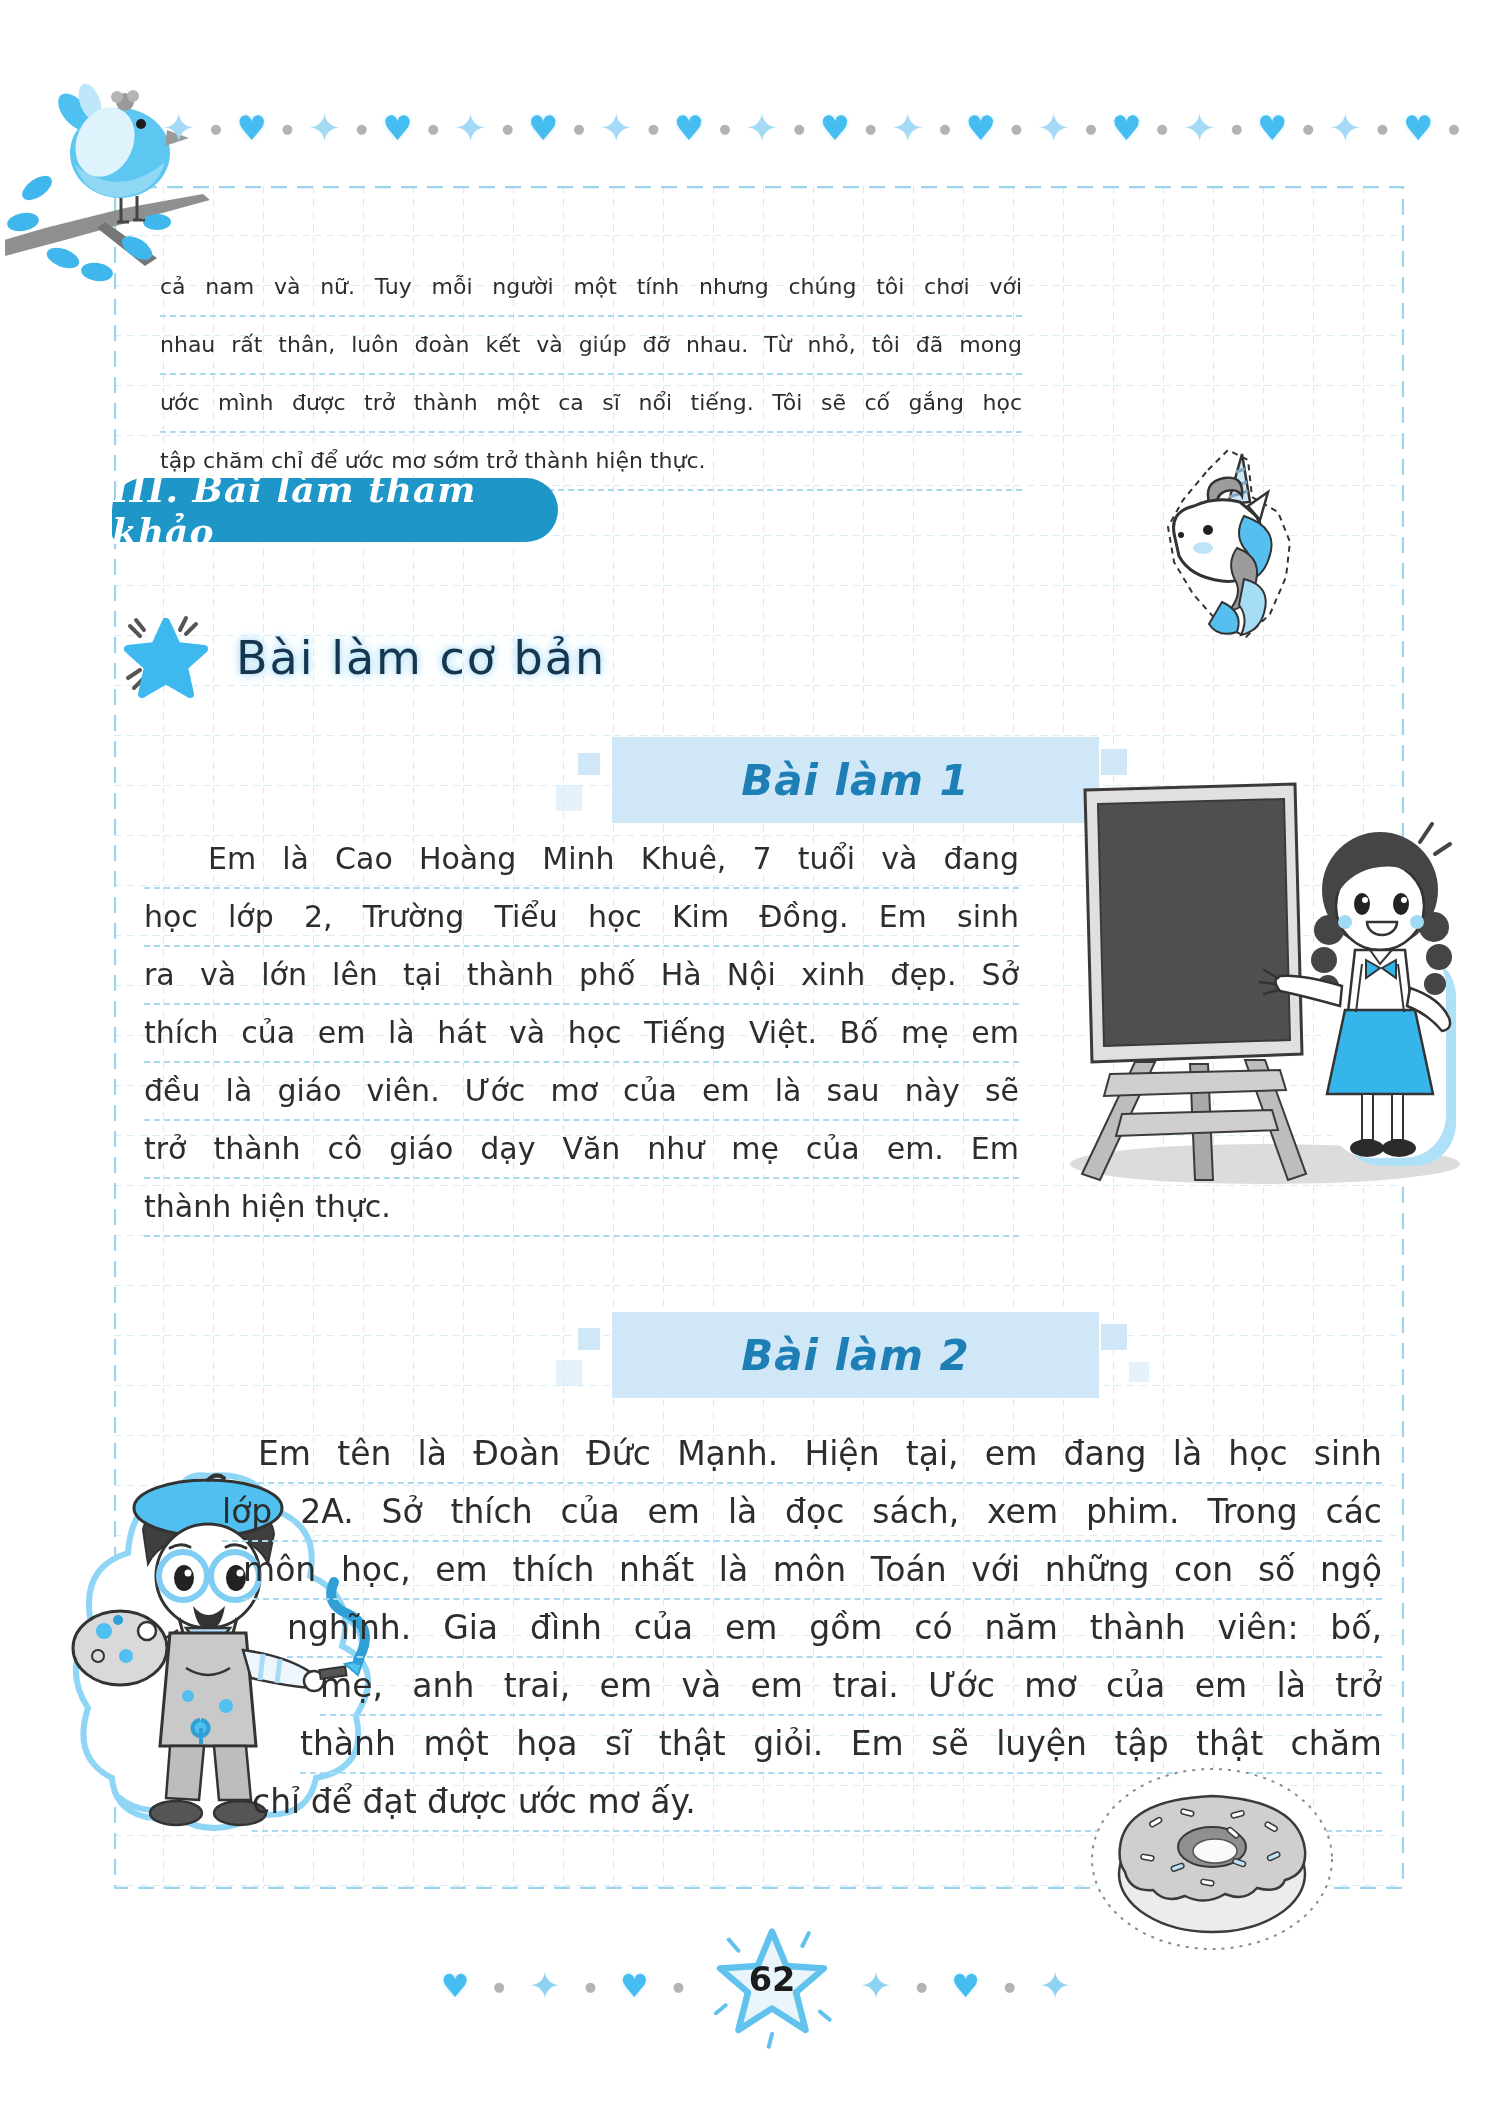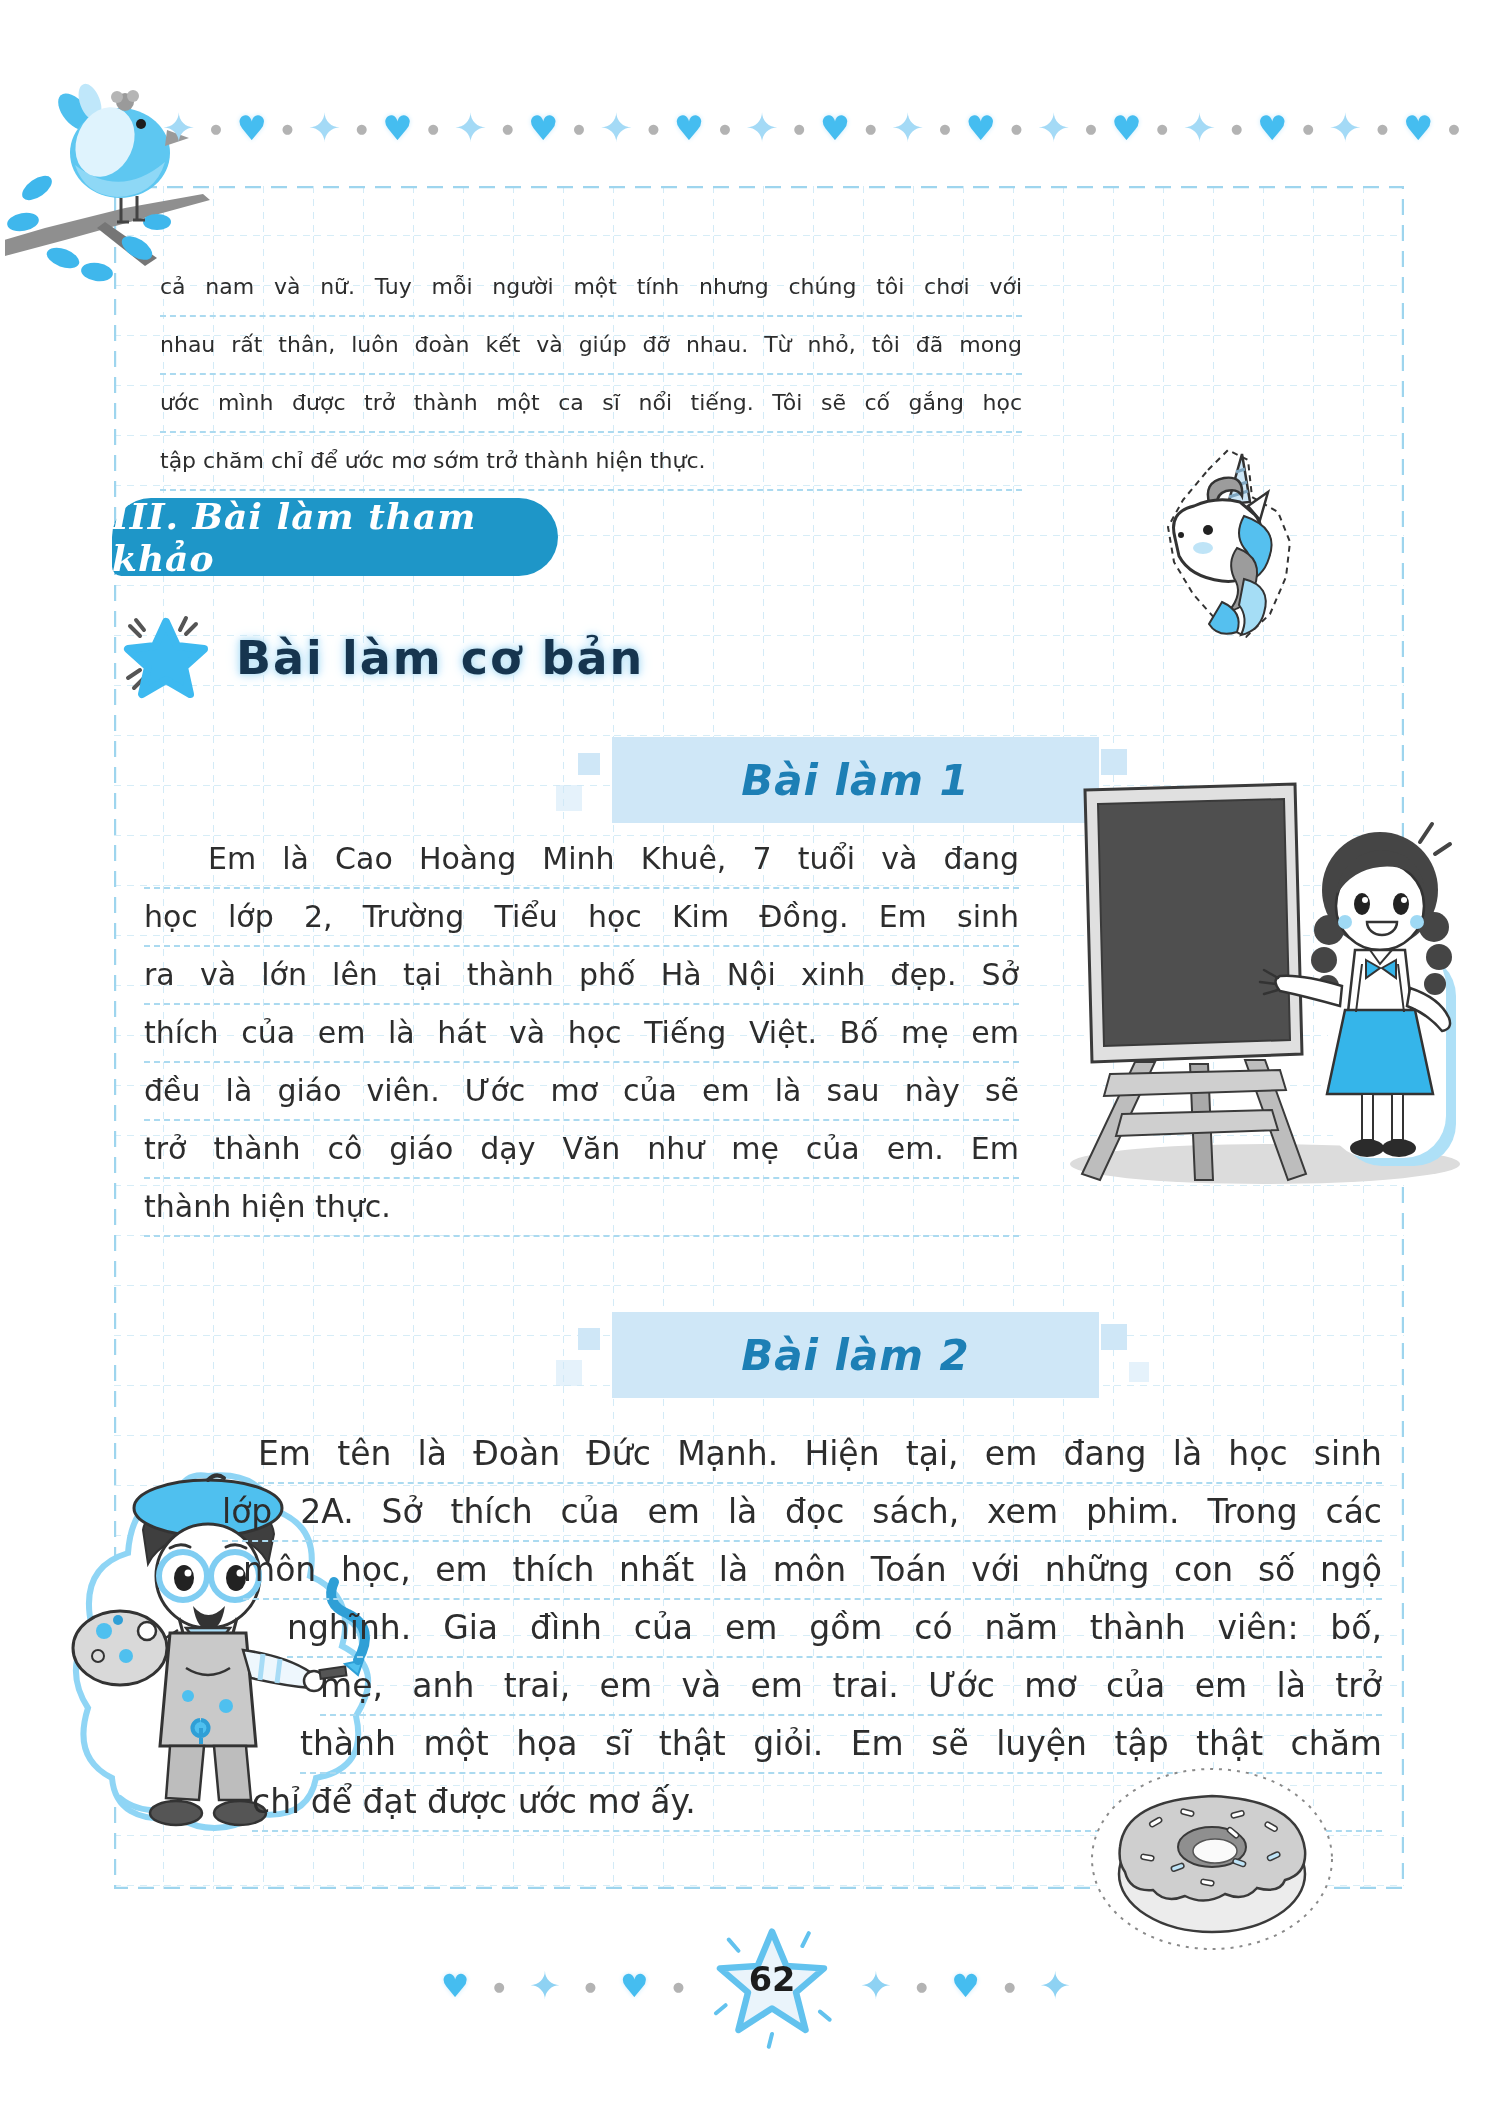--- a/index.html
+++ b/index.html
@@ -30,29 +30,29 @@
   .para-ex2 .tline{position:absolute;}
   .p2-0{left:258px;top:1426px;width:1124px;}
   .p2-1{left:222px;top:1484px;width:1160px;}
   .p2-2{left:243px;top:1542px;width:1139px;}
   .p2-3{left:287px;top:1600px;width:1095px;}
   .p2-4{left:320px;top:1658px;width:1062px;}
   .p2-5{left:300px;top:1716px;width:1082px;}
   .p2-6{left:252px;top:1774px;width:1130px;}
 
   
-  .badge{position:absolute;left:112px;top:498px;width:446px;height:78px;
+  .badge{position:absolute;left:112px;top:478px;width:446px;height:64px;
          background:var(--badge-bg,#1e96c8);border-radius:42px 42px 42px 10px;
          display:flex;align-items:center;justify-content:flex-end;}
   .badge span{font-family:"DejaVu Serif",serif;font-style:italic;font-weight:bold;
               font-size:36px;color:#ffffff;letter-spacing:1px;}
 
   
   .subheading{position:absolute;left:120px;top:608px;height:100px;display:flex;align-items:center;gap:24px;}
-  .subheading .label{font-size:46px;font-weight:bold;color:var(--heading-text,#16354f);letter-spacing:2px;
+  .subheading .label{font-size:46px;font-weight:normal;color:var(--heading-text,#16354f);letter-spacing:2px;
         text-shadow:0 0 6px #c2e6f8,0 0 10px #c2e6f8,0 0 16px #d6eefb,0 0 3px #c2e6f8;}
 
   
   .banner{position:absolute;left:612px;width:487px;height:86px;background:var(--banner-bg,#cfe7f7);
           display:flex;align-items:center;justify-content:center;}
   .banner span{font-style:italic;font-weight:bold;font-size:42px;color:var(--banner-text,#1d7fb5);letter-spacing:1px;}
   .banner1{top:737px;}
   .banner2{top:1312px;}
   .banner i{position:absolute;background:var(--banner-bg,#cfe7f7);}
   .banner i:nth-of-type(1){left:-34px;top:16px;width:22px;height:22px;}

